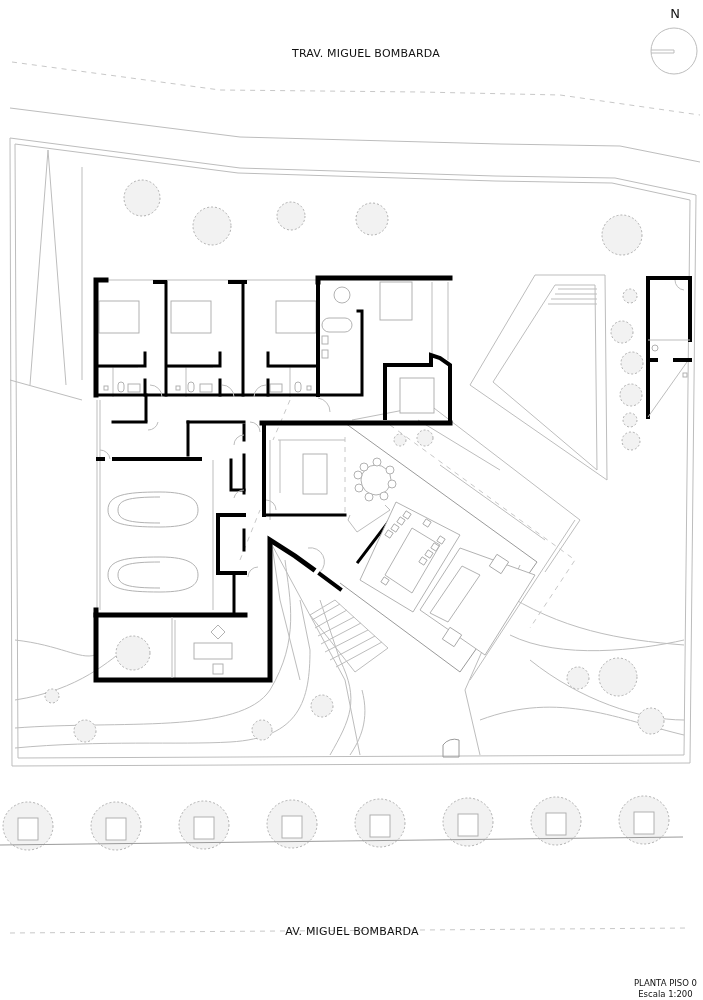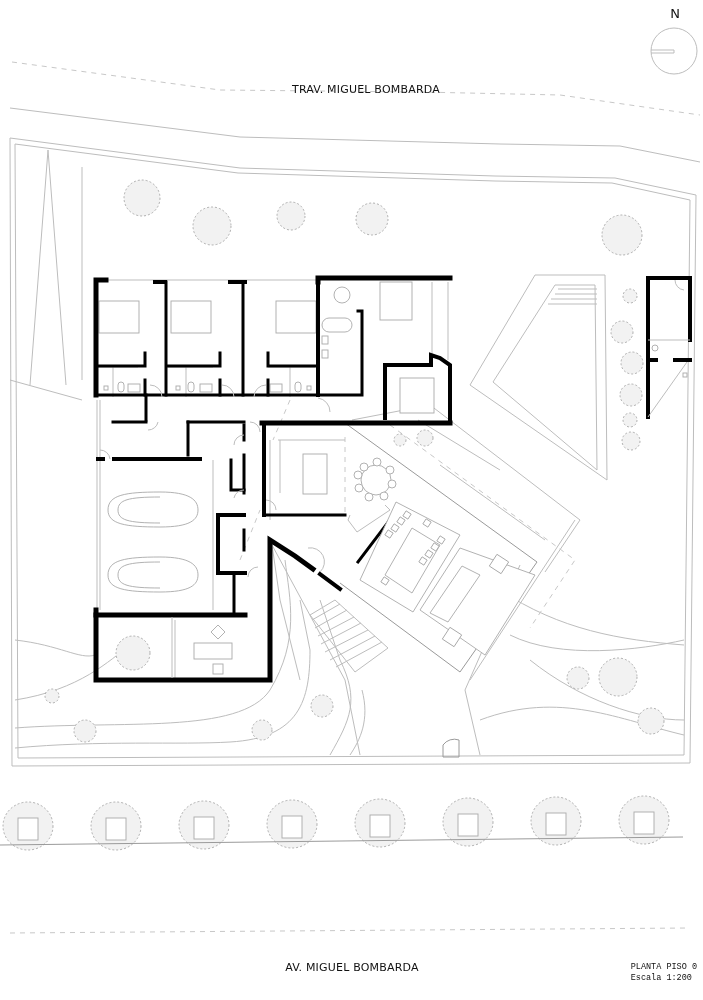--- a/index.html
+++ b/index.html
@@ -1,21 +1,21 @@
 <!DOCTYPE html>
 <html><head>
 <meta charset="utf-8">
 <style>
   html, body { margin: 0; padding: 0; background: #ffffff; }
   body { width: 703px; height: 1000px; position: relative; overflow: hidden; font-family: "DejaVu Sans", sans-serif; }
   #plan { position: absolute; left: 0; top: 0; width: 703px; height: 1000px; }
   .lbl { position: absolute; font-family: "DejaVu Sans", sans-serif; color: #111; white-space: nowrap; }
-  .street { font-size: 11px; letter-spacing: 0.2px; transform: translateX(-50%); margin-top: 36px; }
+  .street { font-size: 11px; letter-spacing: 0.2px; transform: translateX(-50%); }
   .north { font-size: 13px; transform: translateX(-50%); }
-  .title-block { right: 6px; bottom: 16px; text-align: left; font-size: 8.5px; line-height: 11px; font-family: Liberation Mono, monospace; }
+  .title-block { right: 6px; bottom: 0; text-align: center; font-size: 8.5px; line-height: 11px; }
   .thin { stroke: #bdbdbd; stroke-width: 1; fill: none; }
   .mid { stroke: #9a9a9a; stroke-width: 1; fill: none; }
   .dash { stroke: #c8c8c8; stroke-width: 1; fill: none; stroke-dasharray: 5 5; }
   .wall { stroke: #000; fill: none; stroke-linecap: square; }
   .tree { fill: #f2f2f2; stroke: #9d9d9d; stroke-width: 0.8; stroke-dasharray: 2 2; }
   .furn { stroke: #a9a9a9; stroke-width: 0.9; fill: #fff; }
 </style>
 </head>
 <body>
 

